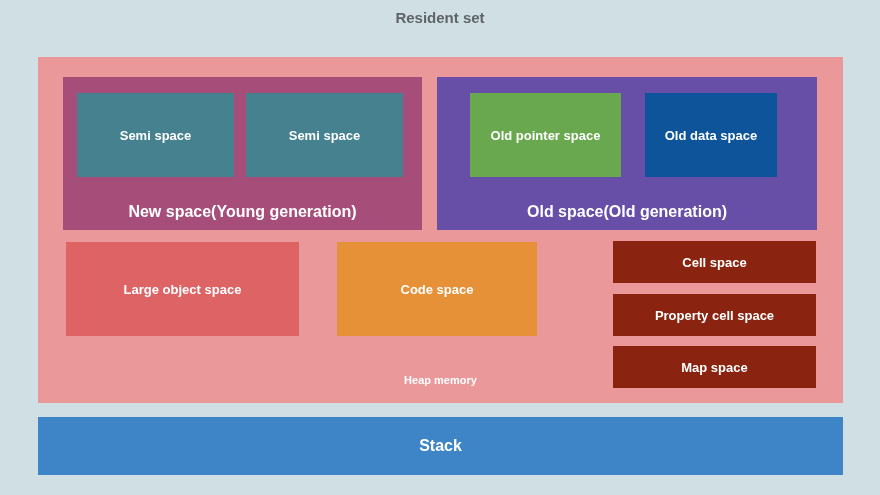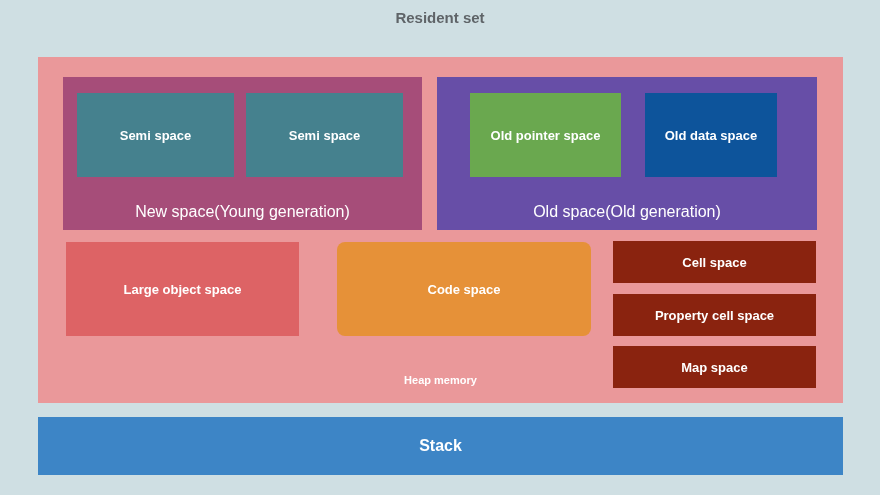--- a/index.html
+++ b/index.html
@@ -38,39 +38,39 @@
     text-align: center;
   }
 
   .gen-label {
     position: absolute;
     left: 0;
     right: 0;
     bottom: 9px;
     text-align: center;
     color: #ffffff;
-    font-weight: normal;
+    font-weight: bold;
     font-size: 16px;
   }
 
   .heap-container {
     left: 38px; top: 57px;
     width: 805px; height: 346px; padding-left: 44px;
   }
 
   .new-space   { left: 25px;  top: 20px; width: 359px; height: 153px; }
   .semi-1      { left: 14px;  top: 16px; width: 157px; height: 84px; }
   .semi-2      { left: 183px; top: 16px; width: 157px; height: 84px; }
 
   .old-space   { left: 399px; top: 20px; width: 380px; height: 153px; }
   .old-pointer { left: 26px;  top: 16px; width: 151px; height: 84px; margin-left: 7px; }
   .old-data    { left: 208px; top: 16px; width: 132px; height: 84px; }
 
   .large-object { left: 28px;  top: 185px; width: 233px; height: 94px; }
-  .code-space   { left: 299px; top: 185px; width: 254px; height: 94px; border-radius: 8px; }
+  .code-space   { left: 299px; top: 185px; width: 200px; height: 94px; }
 
   .cell-col-box { left: 575px; width: 203px; height: 42px; }
   .cell-1 { top: 184px; }
   .cell-2 { top: 237px; }
   .cell-3 { top: 289px; }
 
   .heap-label {
     position: absolute;
     left: 0; right: 0;
     top: 317px;

